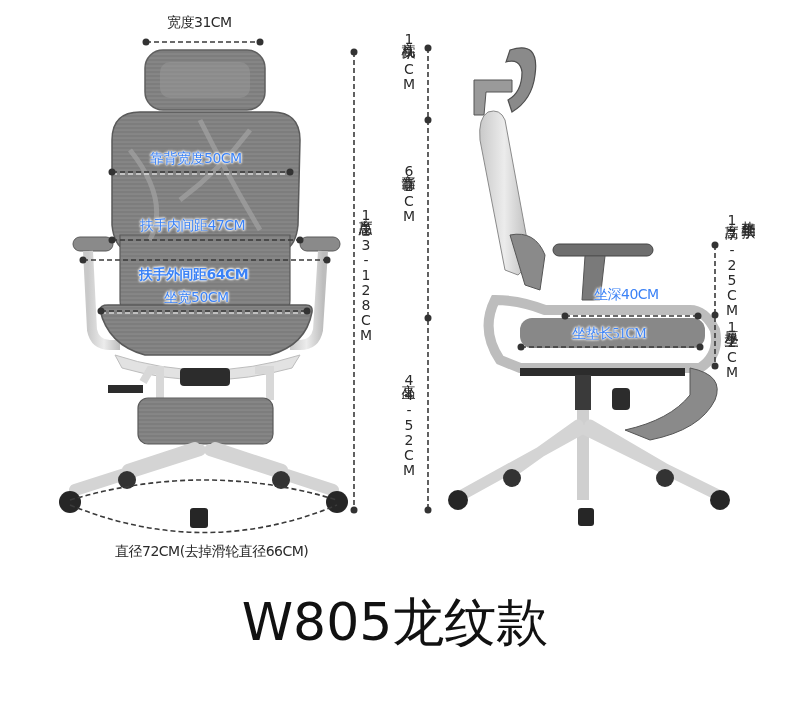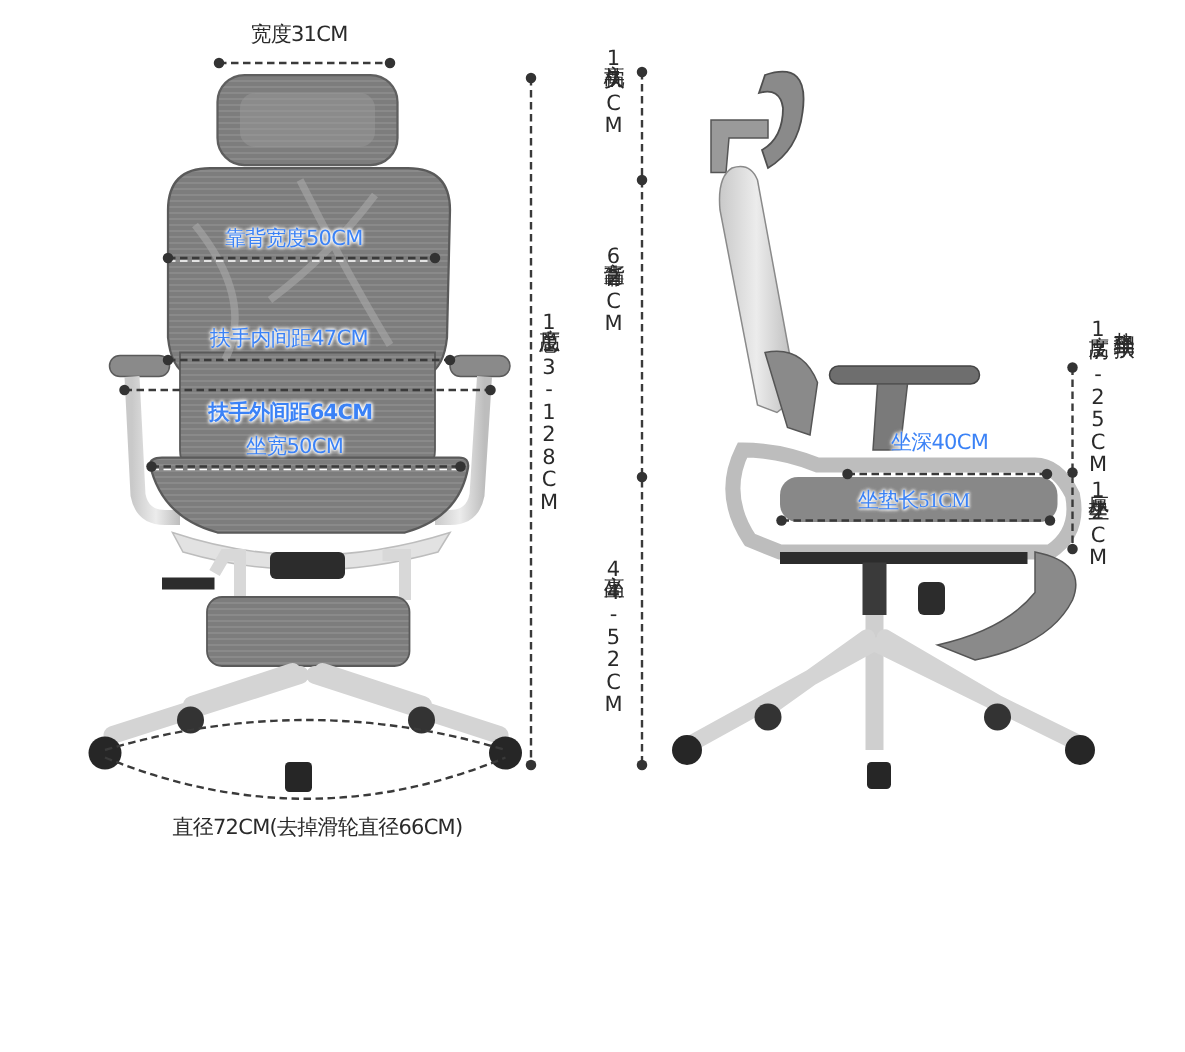--- a/index.html
+++ b/index.html
@@ -154,13 +154,14 @@
 
   <span class="vlbl" style="left:401px; top:34px;">头枕高17CM</span>
   <span class="vlbl" style="left:401px; top:166px;">靠背高62CM</span>
   <span class="vlbl" style="left:401px; top:374px;">坐高44-52CM</span>
   <span class="lbl on-mesh" style="left:594px; top:286px;">坐深40CM</span>
   <span class="lbl on-mesh" style="left:572px; top:325px;font-family:Liberation Serif, serif;">坐垫长51CM</span>
   <span class="vlbl" style="left:741px; top:214px;">扶手到坐垫</span>
   <span class="vlbl" style="left:724px; top:214px;">高度17-25CM</span>
   <span class="vlbl" style="left:724px; top:322px;">坐垫厚12CM</span>
 
+  <div class="title">W805龙纹款</div>
 </div>
 
 </body></html>

